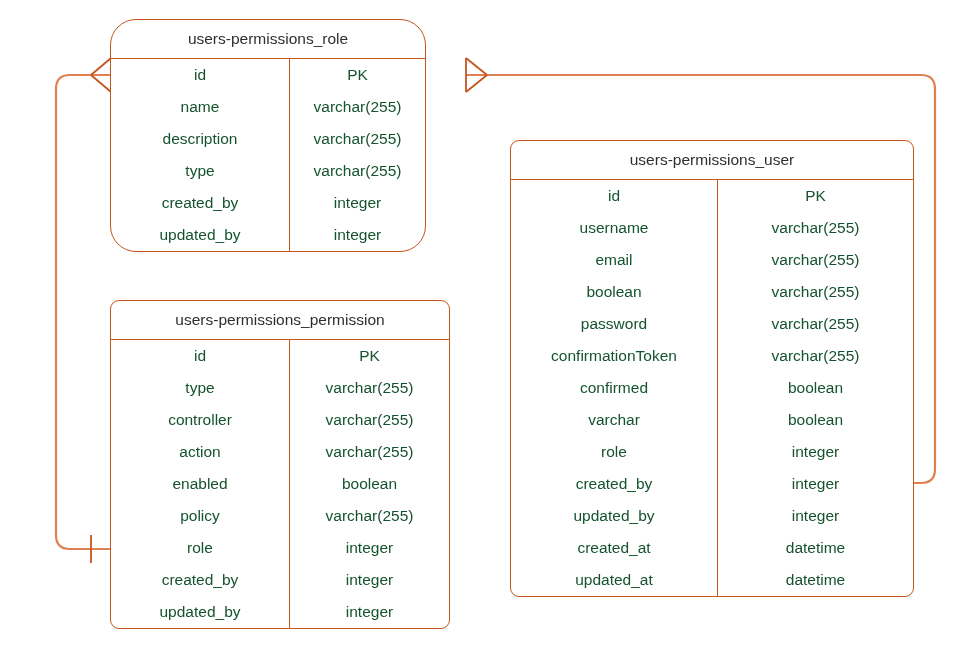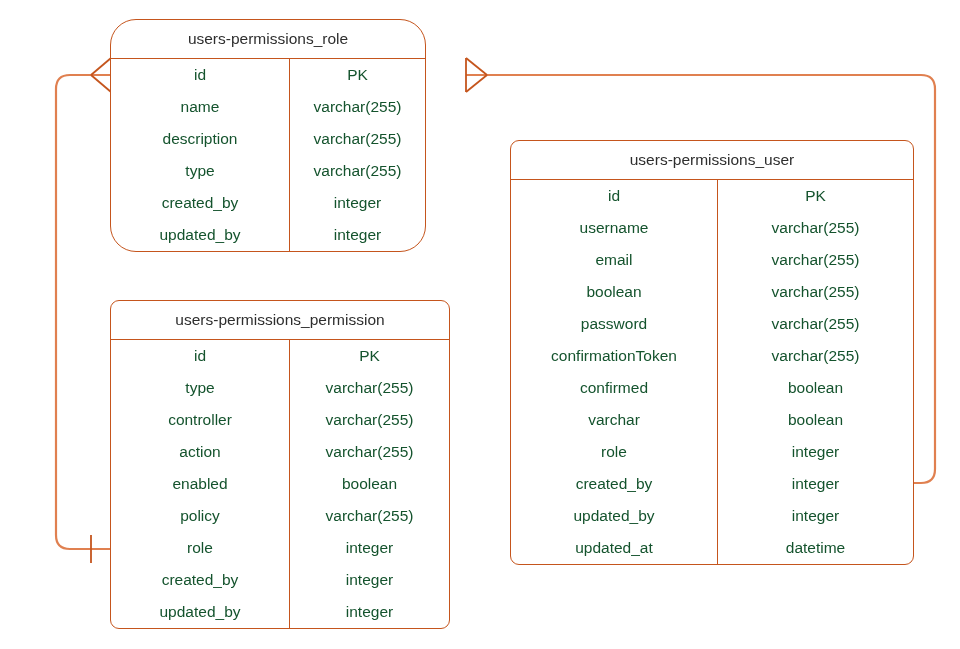--- a/index.html
+++ b/index.html
@@ -218,19 +218,23 @@
       </div>
       <div class="row">
         <div class="cell cell-name">created_by</div>
         <div class="cell cell-type">integer</div>
       </div>
       <div class="row">
         <div class="cell cell-name">updated_by</div>
         <div class="cell cell-type">integer</div>
       </div>
       <div class="row">
+        <div class="cell cell-name">created_at</div>
+        <div class="cell cell-type">datetime</div>
+      </div>
+      <div class="row">
         <div class="cell cell-name">updated_at</div>
         <div class="cell cell-type">datetime</div>
       </div>
     </div>
   </div>
 
 </div>
 
 </body></html>

